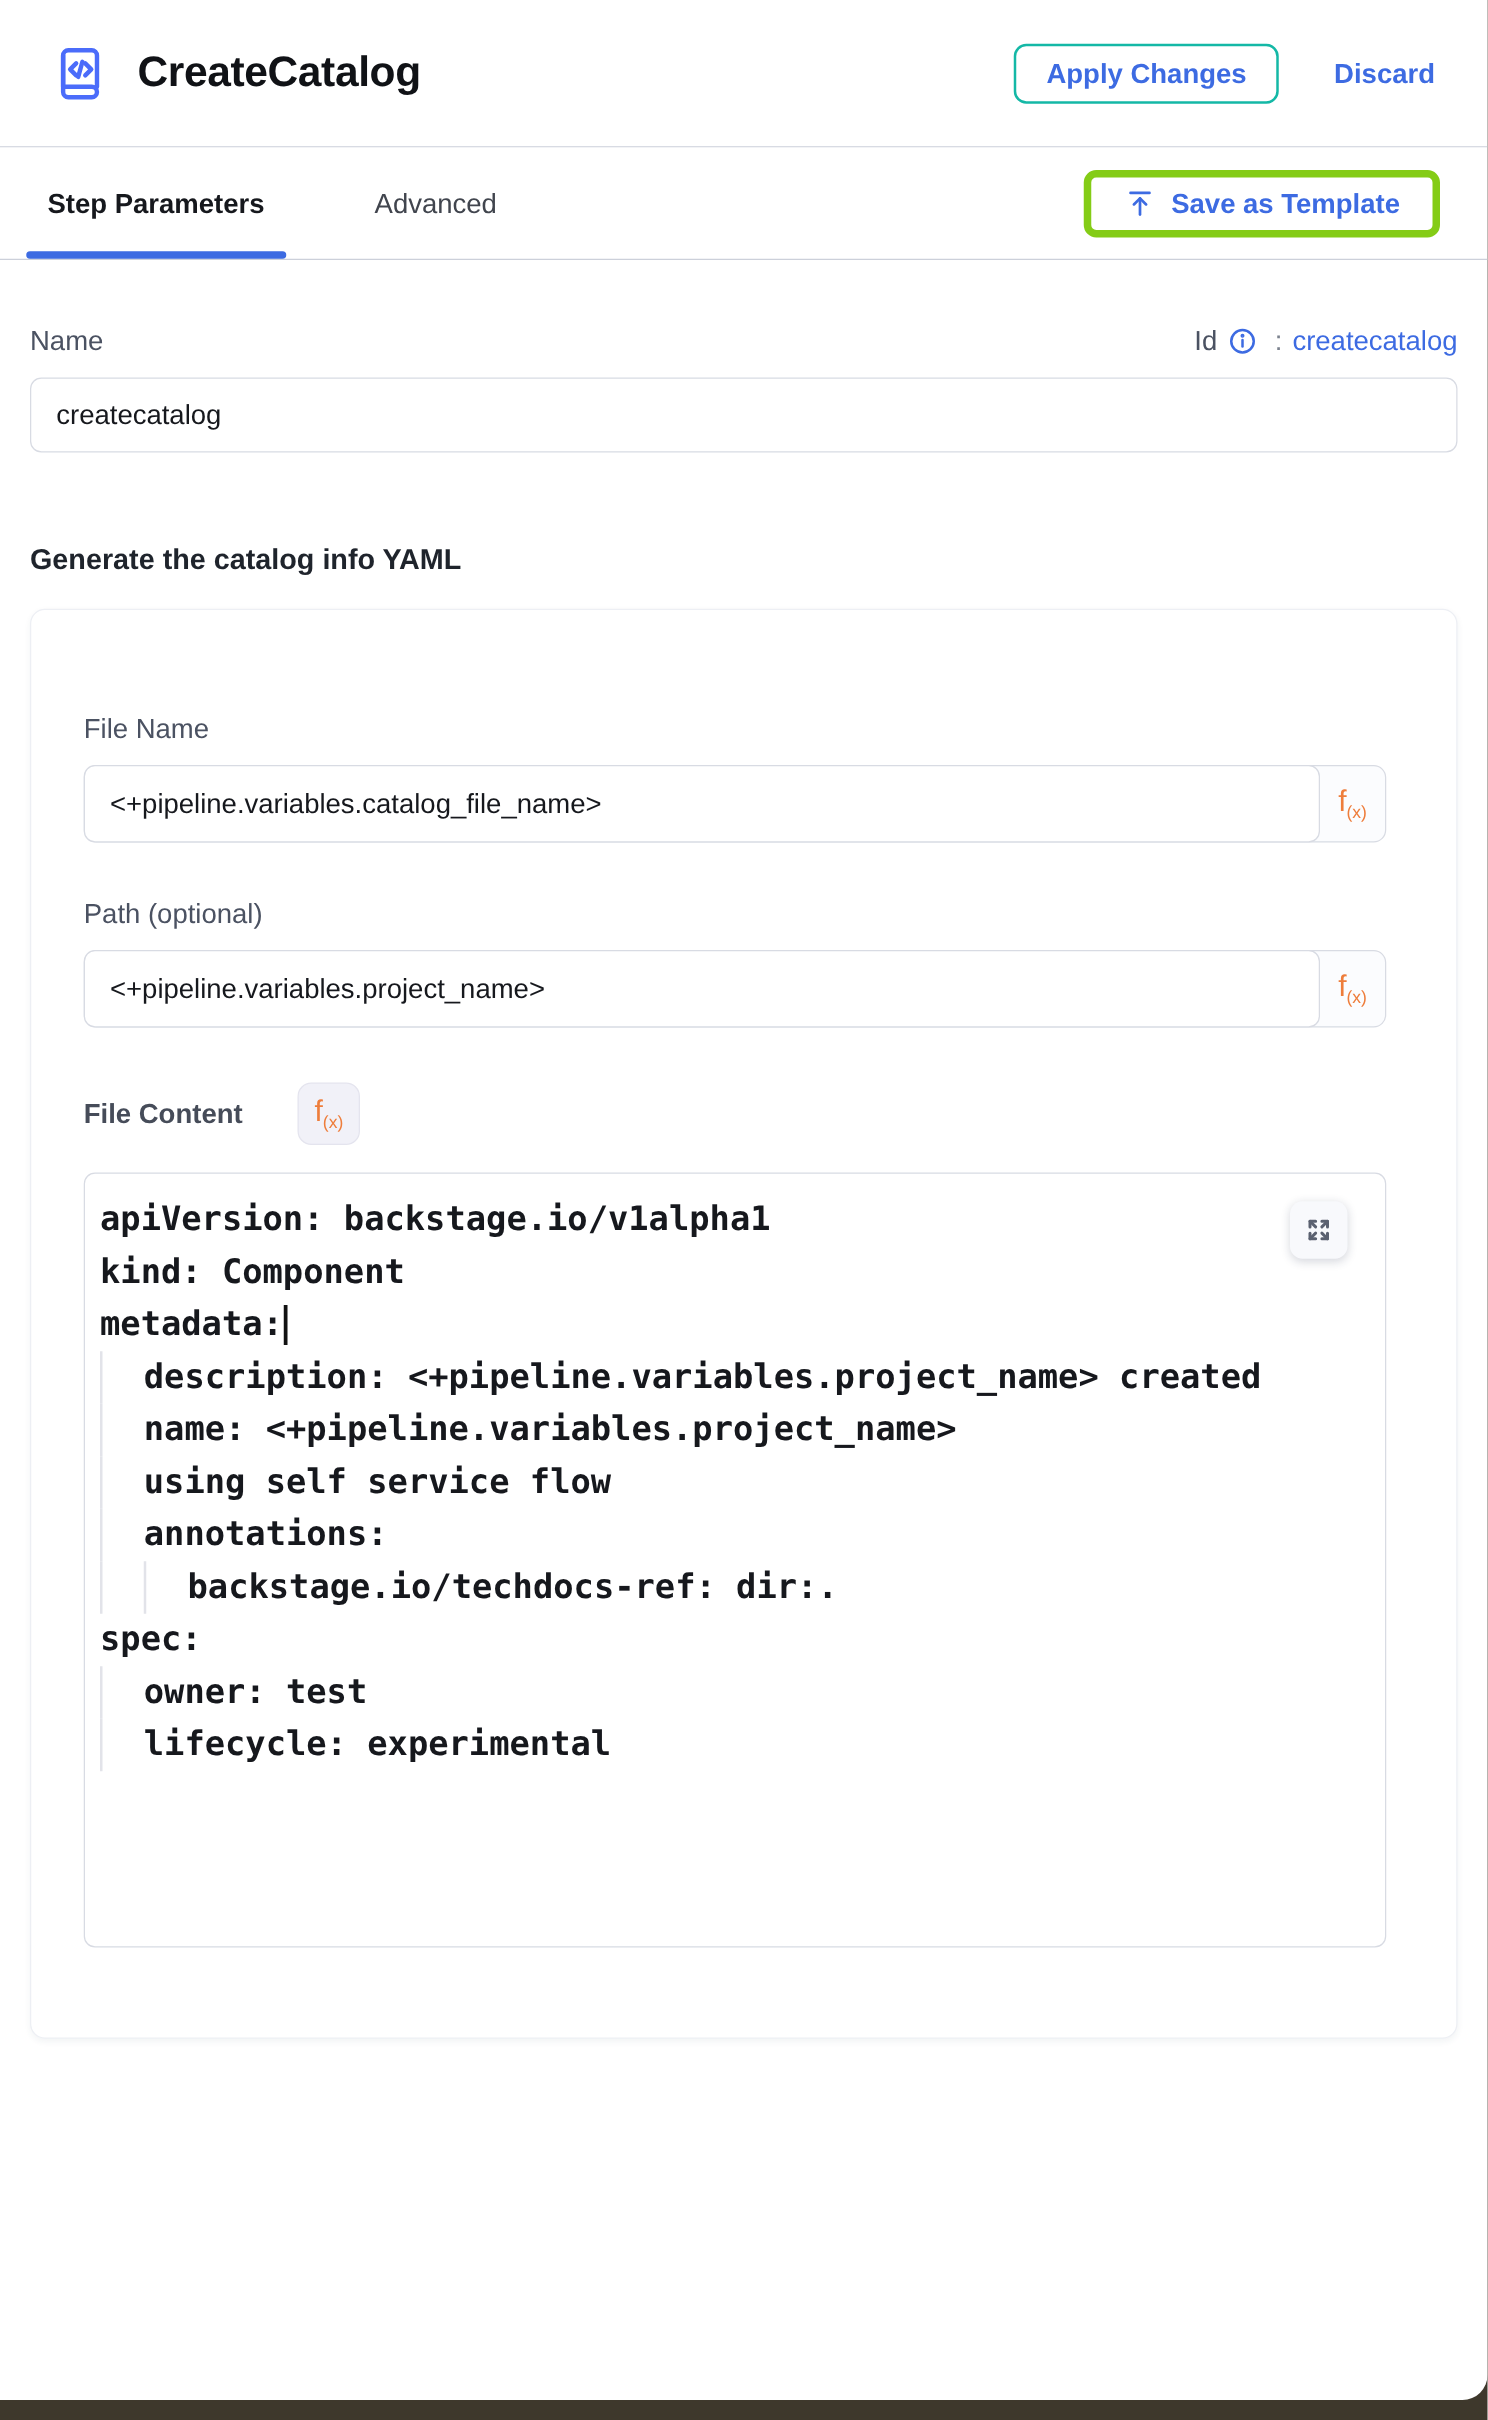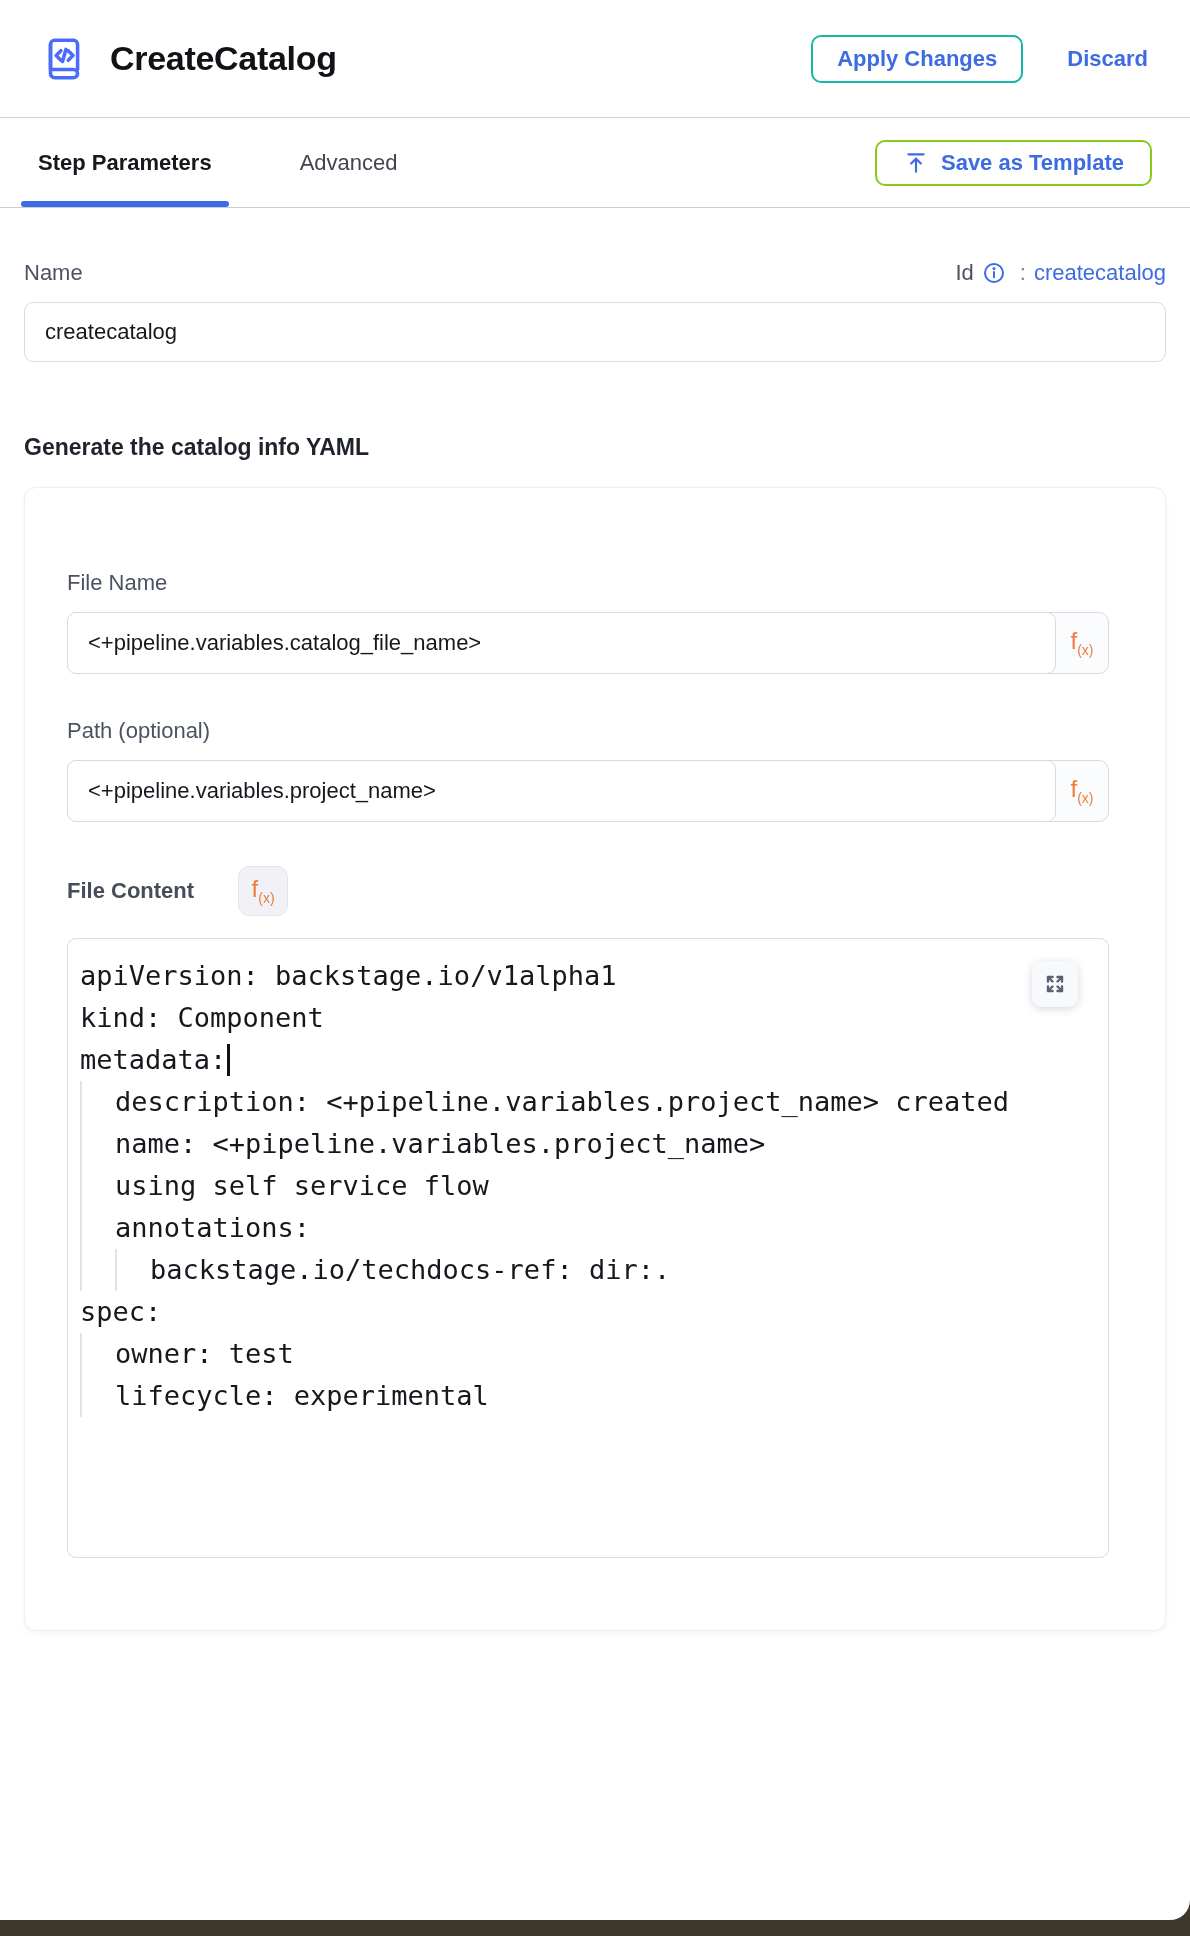--- a/index.html
+++ b/index.html
@@ -57,21 +57,21 @@
   }
   .tab.active { font-weight: 700; color: #16181d; }
   .tab.active::after {
     content: ""; position: absolute; left: -17px; right: -17px; bottom: 0;
     height: 6px; background: #3d6be2; border-radius: 4px;
   }
   .tab + .tab { margin-left: 88px; }
   .tabs-spacer { flex: 1; }
   .btn-template {
     display: flex; align-items: center; gap: 12px;
-    border: 2px solid #84cc16; color: #3d6be2;
+    border: 6px solid #84cc16; color: #3d6be2;
     background: #fff; border-radius: 10px;
     font-size: 22px; font-weight: 600;
     font-family: "Liberation Sans", sans-serif;
     padding: 8px 26px; cursor: pointer; white-space: nowrap;
   }
   
   .content { flex: 1; padding: 0 24px; }
   .name-row {
     margin-top: 52px;
     display: flex; align-items: center; justify-content: space-between;
@@ -134,21 +134,21 @@
   .code-box {
     position: relative;
     border: 1px solid #d8dbe3; border-radius: 9px;
     background: #fff; height: 620px;
     padding: 16px 12px; overflow: hidden;
   }
   .code-line {
     height: 42px; line-height: 42px; white-space: pre;
     font-family: "DejaVu Sans Mono", monospace;
     font-size: 27px; color: #16181d;
-    display: flex; align-items: stretch;
+    display: flex; align-items: stretch; font-weight: bold;
   }
   .indent-guide {
     display: inline-block; width: 35px; flex: 0 0 35px;
     border-left: 2px solid #e2e3e9;
   }
   .code-text { display: inline-block; }
   .caret {
     display: inline-block; width: 3px; height: 32px;
     background: #111; margin: 5px 0 0 1px;
   }

